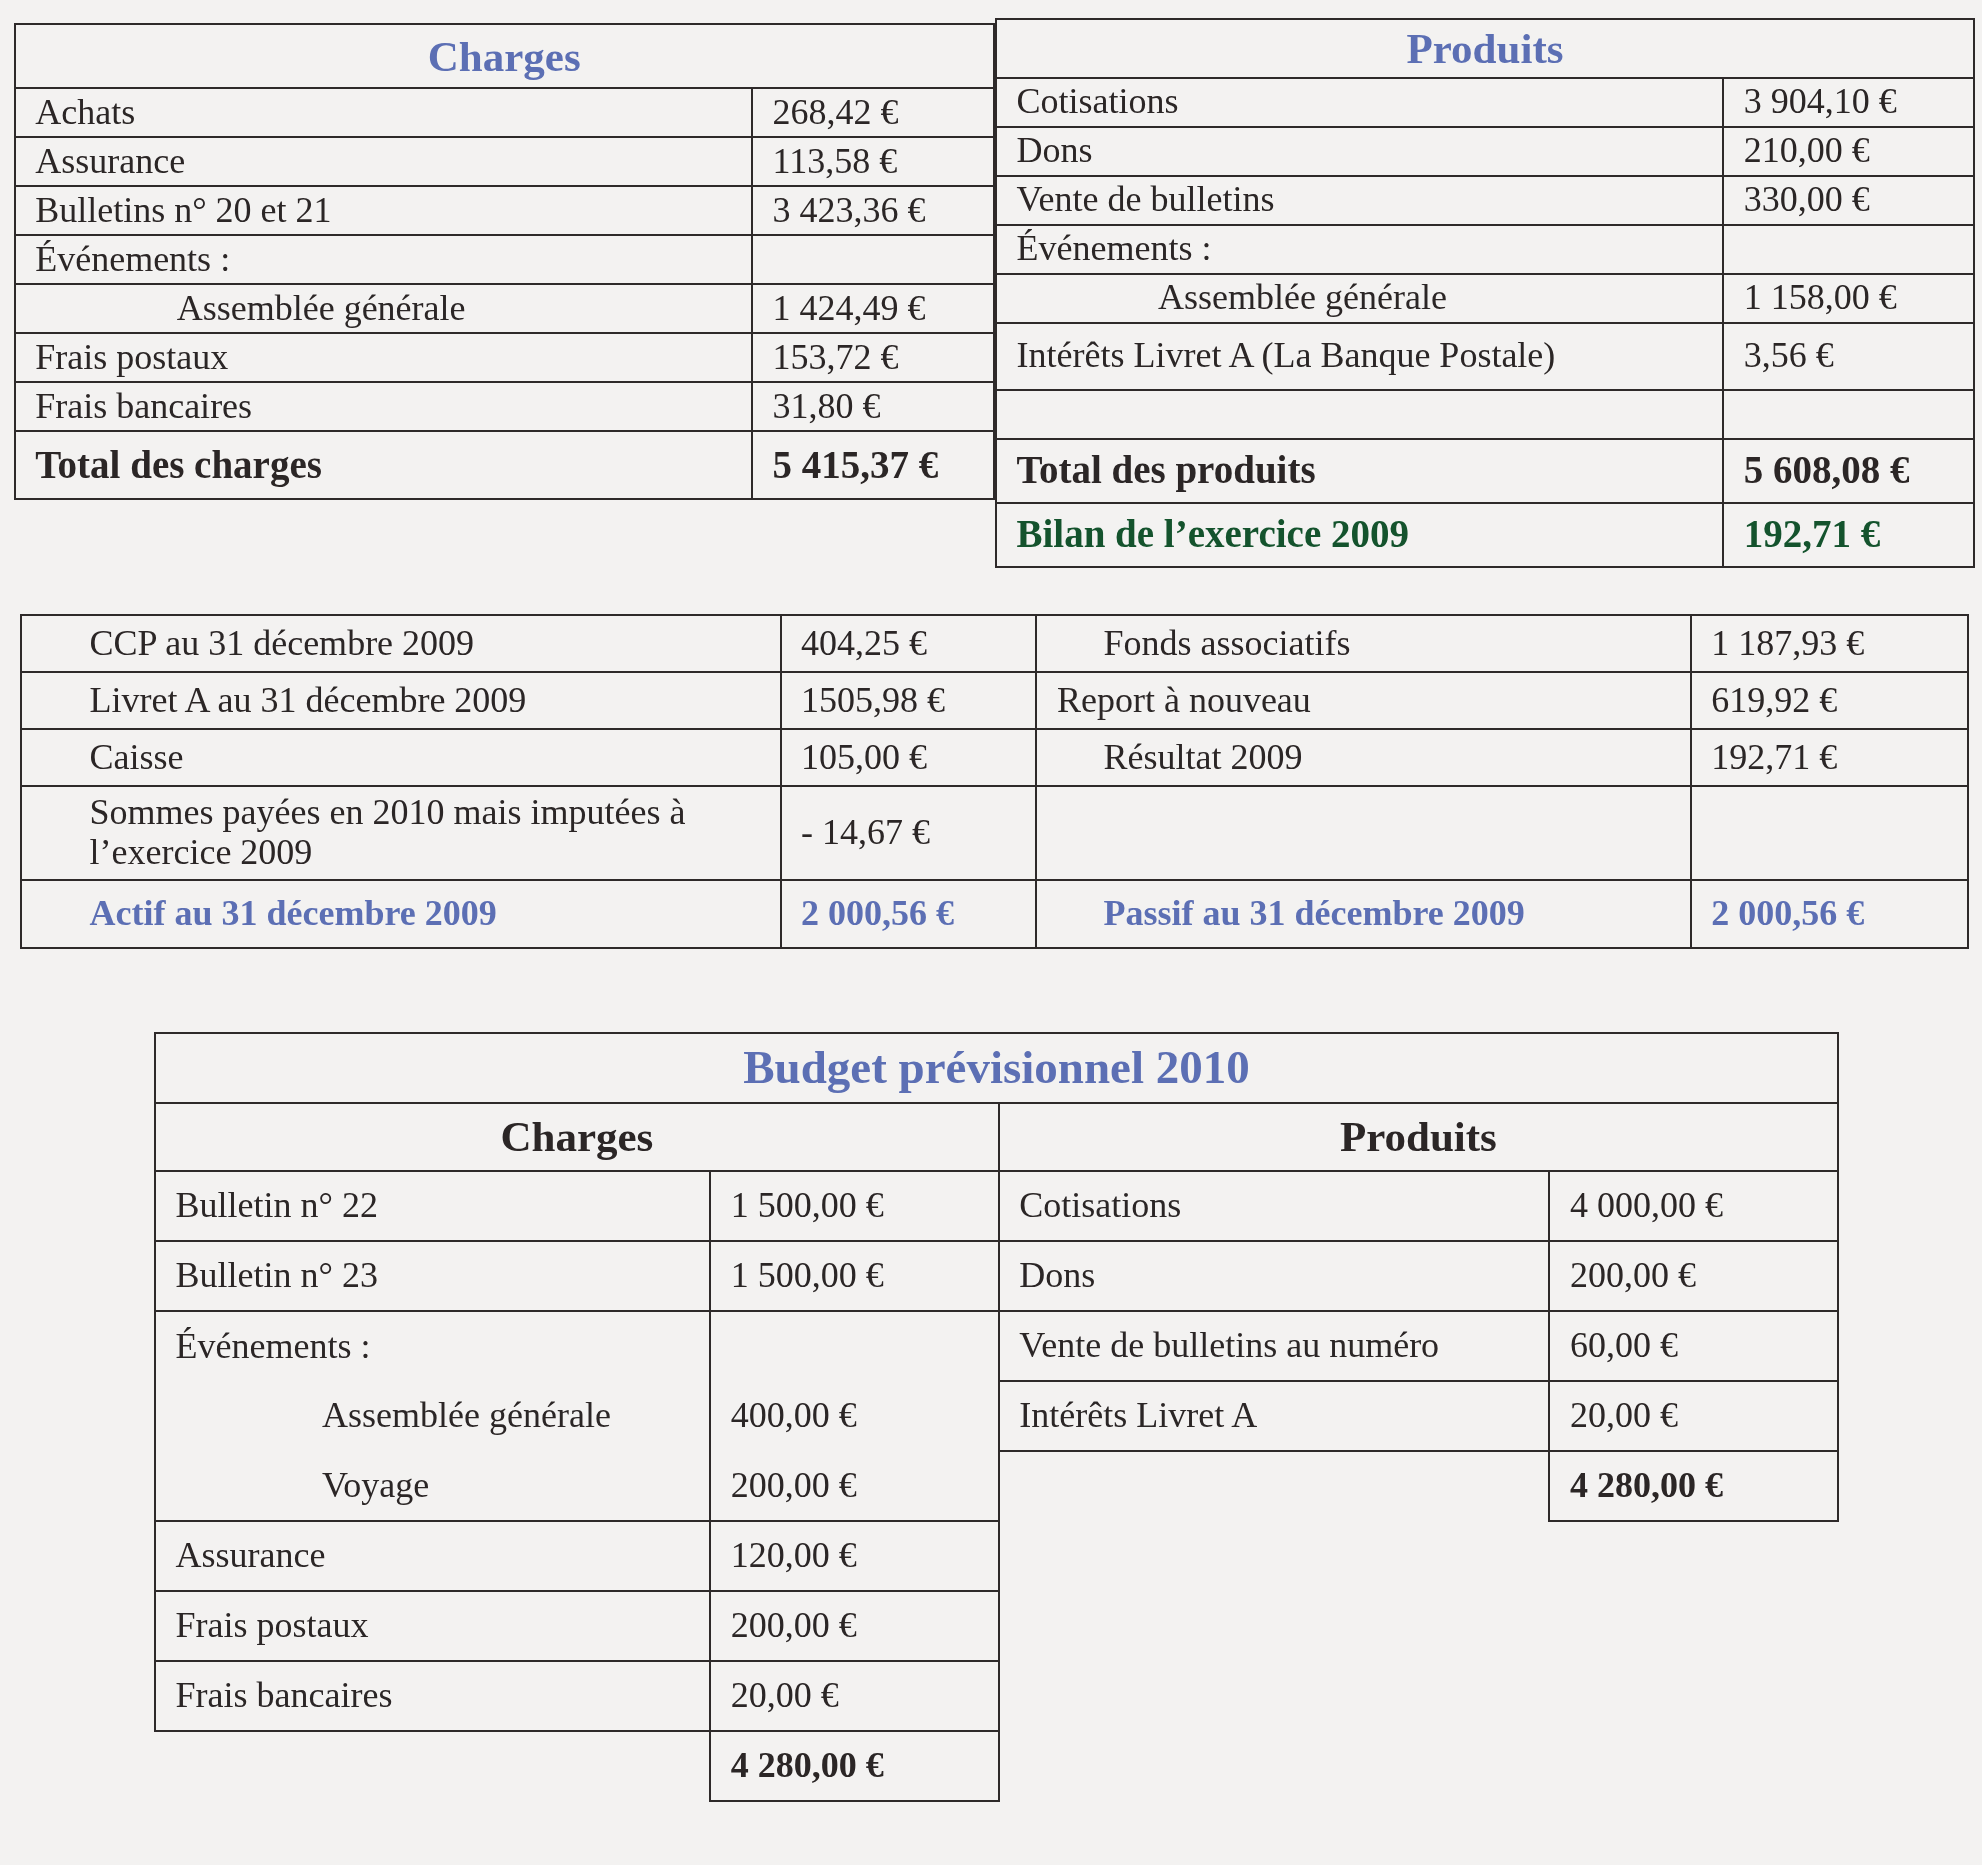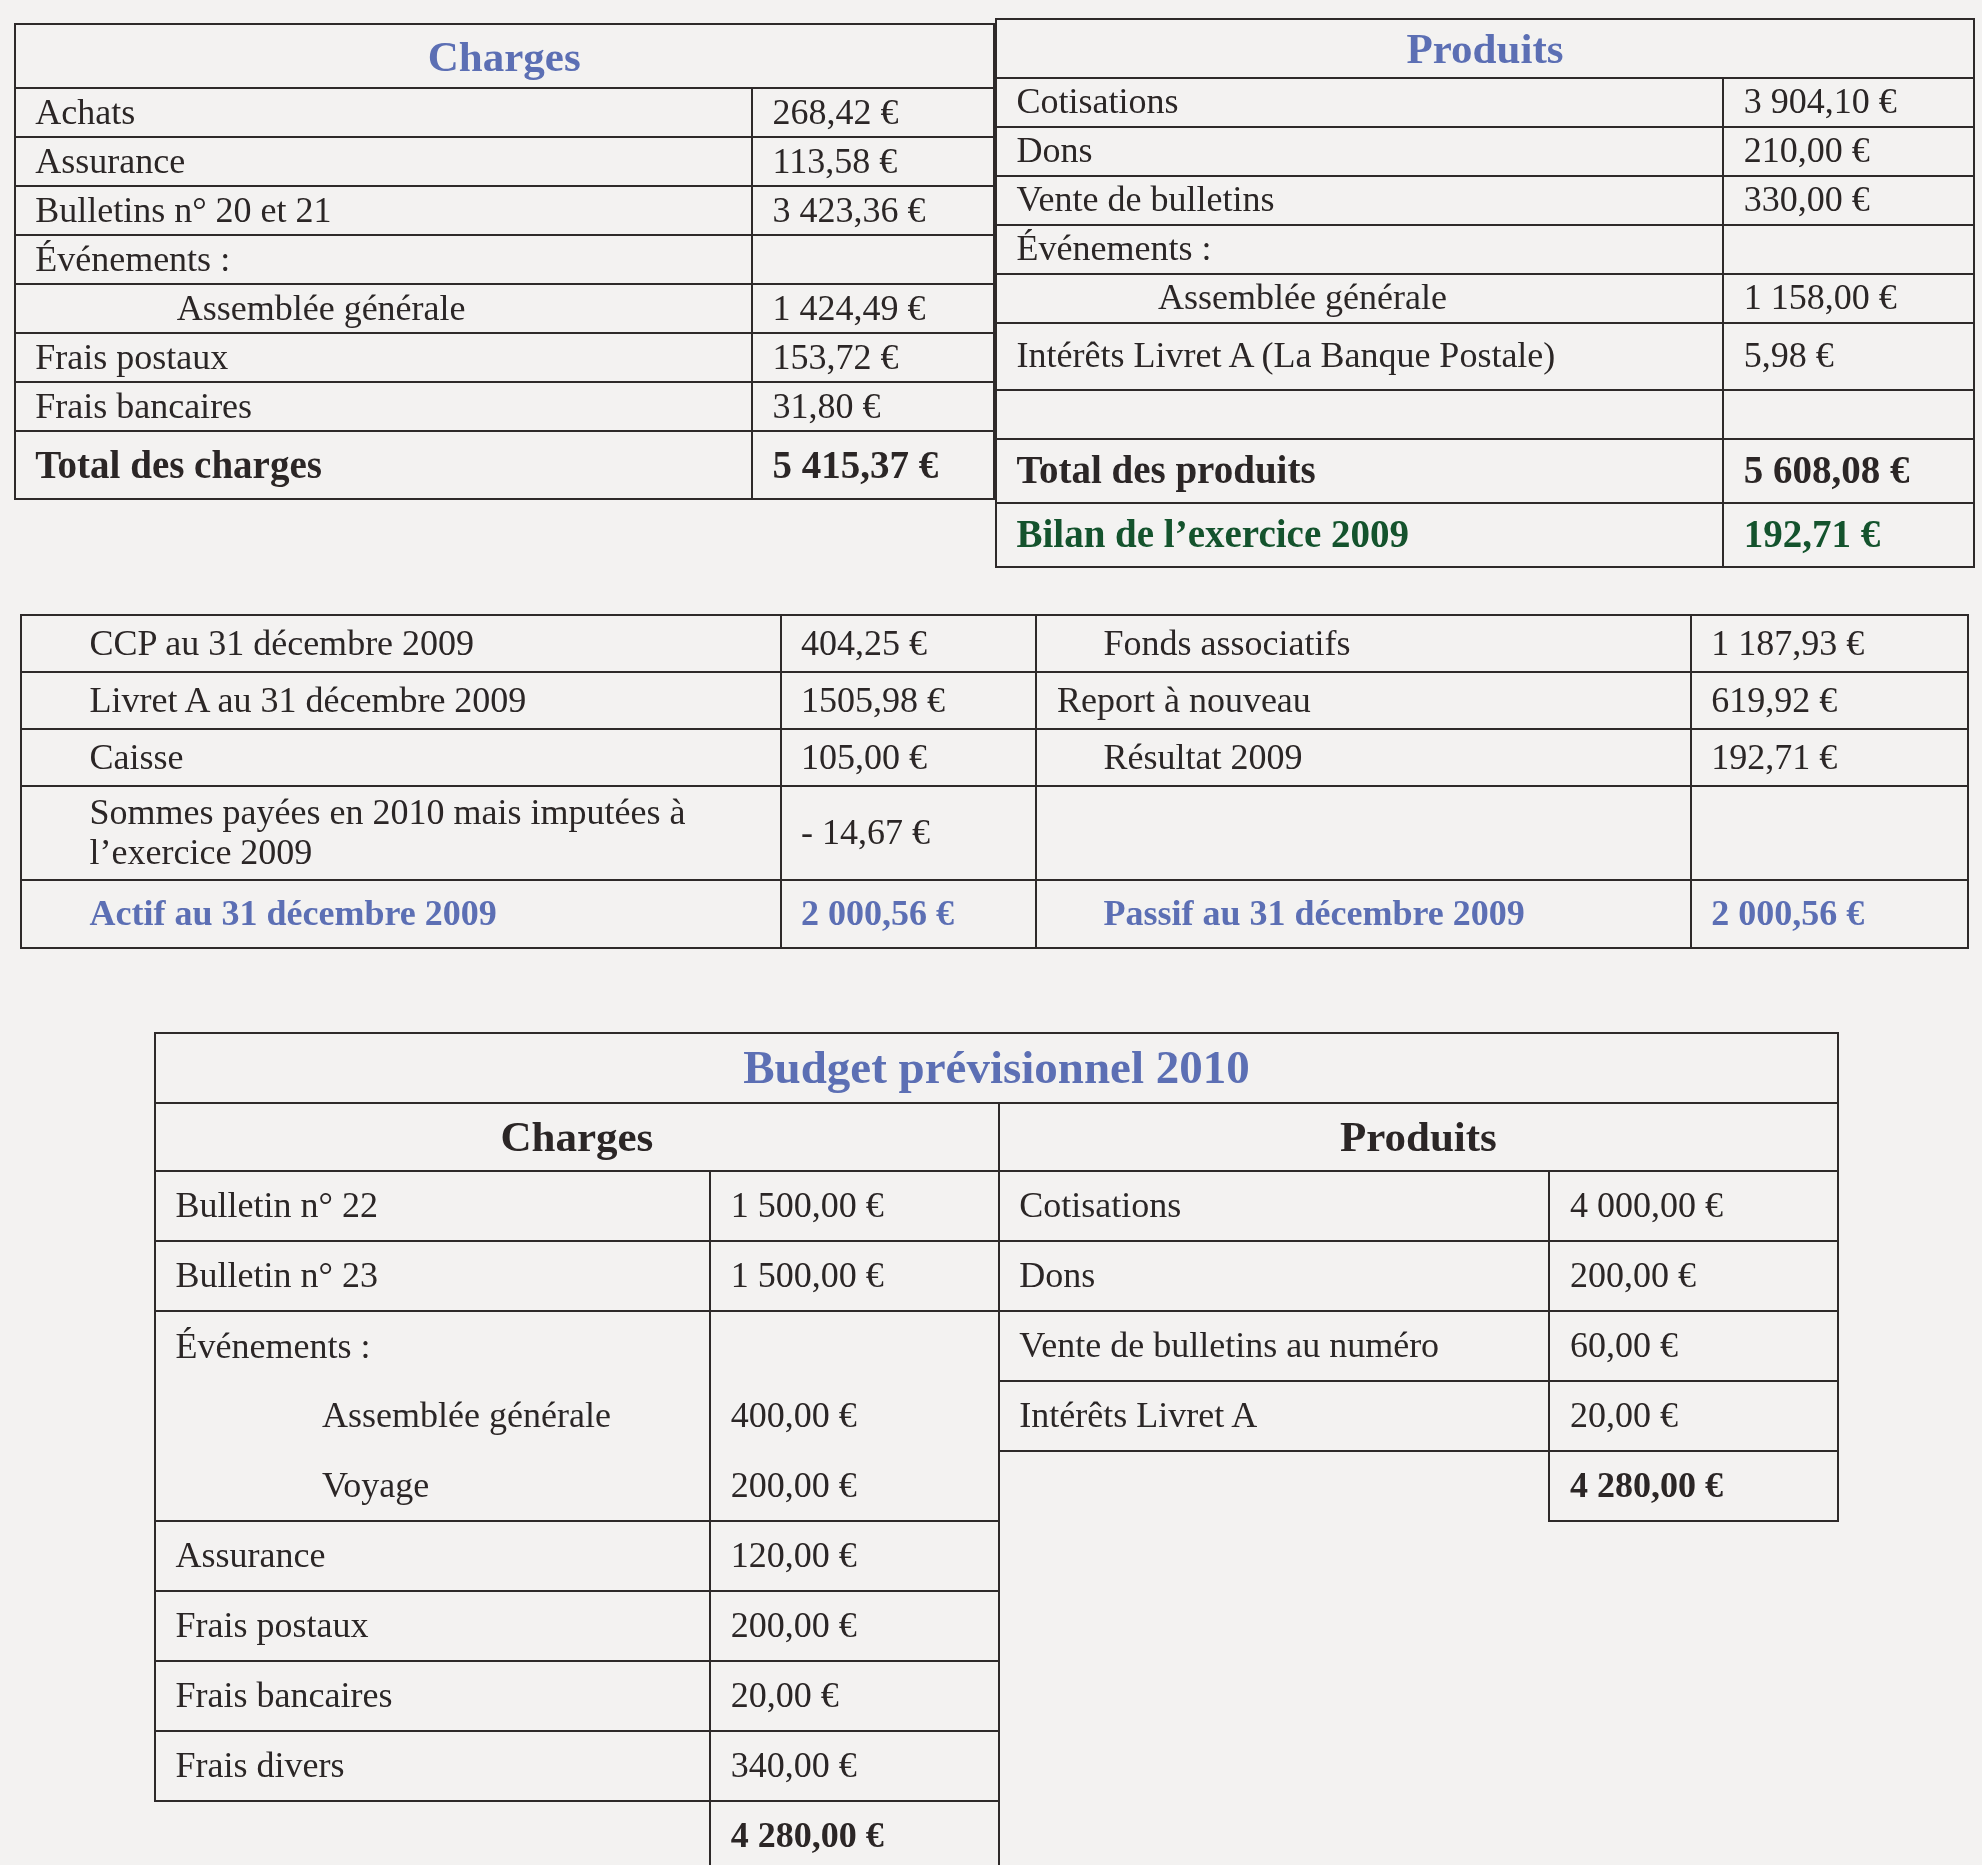--- a/index.html
+++ b/index.html
@@ -100,21 +100,21 @@
   <tr style="height:49px">
         <td>Événements :</td>
         <td class="num"></td>
       </tr>
   <tr style="height:49px">
         <td class="indent">Assemblée générale</td>
         <td class="num">1 158,00 €</td>
       </tr>
   <tr style="height:67px">
         <td>Intérêts Livret A (La Banque Postale)</td>
-        <td class="num">5,98 €</td>
+        <td class="num">3,56 €</td>
       </tr>
   <tr style="height:49px">
         <td></td>
         <td class="num"></td>
       </tr>
   <tr style="height:64px">
         <td class="num bold" style="font-size:39px">Total des produits</td>
         <td class="num bold" style="font-size:39px">5 608,08 €</td>
       </tr>
   <tr style="height:64px">
@@ -219,24 +219,19 @@
     <td>Frais postaux</td>
     <td class="num">200,00 €</td>
     <td class="noborder" colspan="2"></td>
   </tr>
   <tr style="height:70px">
     <td>Frais bancaires</td>
     <td class="num">20,00 €</td>
     <td class="noborder" colspan="2"></td>
   </tr>
   <tr style="height:70px">
-    <td>Frais divers</td>
-    <td class="num">340,00 €</td>
-    <td class="noborder" colspan="2"></td>
-  </tr>
-  <tr style="height:70px">
     <td class="noborder" style="border-top:2px solid #2e2a2a"></td>
     <td class="num bold">4 280,00 €</td>
     <td class="noborder" colspan="2" style="border-left:2px solid #2e2a2a;border-left-color:transparent"></td>
   </tr>
 </tbody>
   </table>
 
 
 </body></html>

